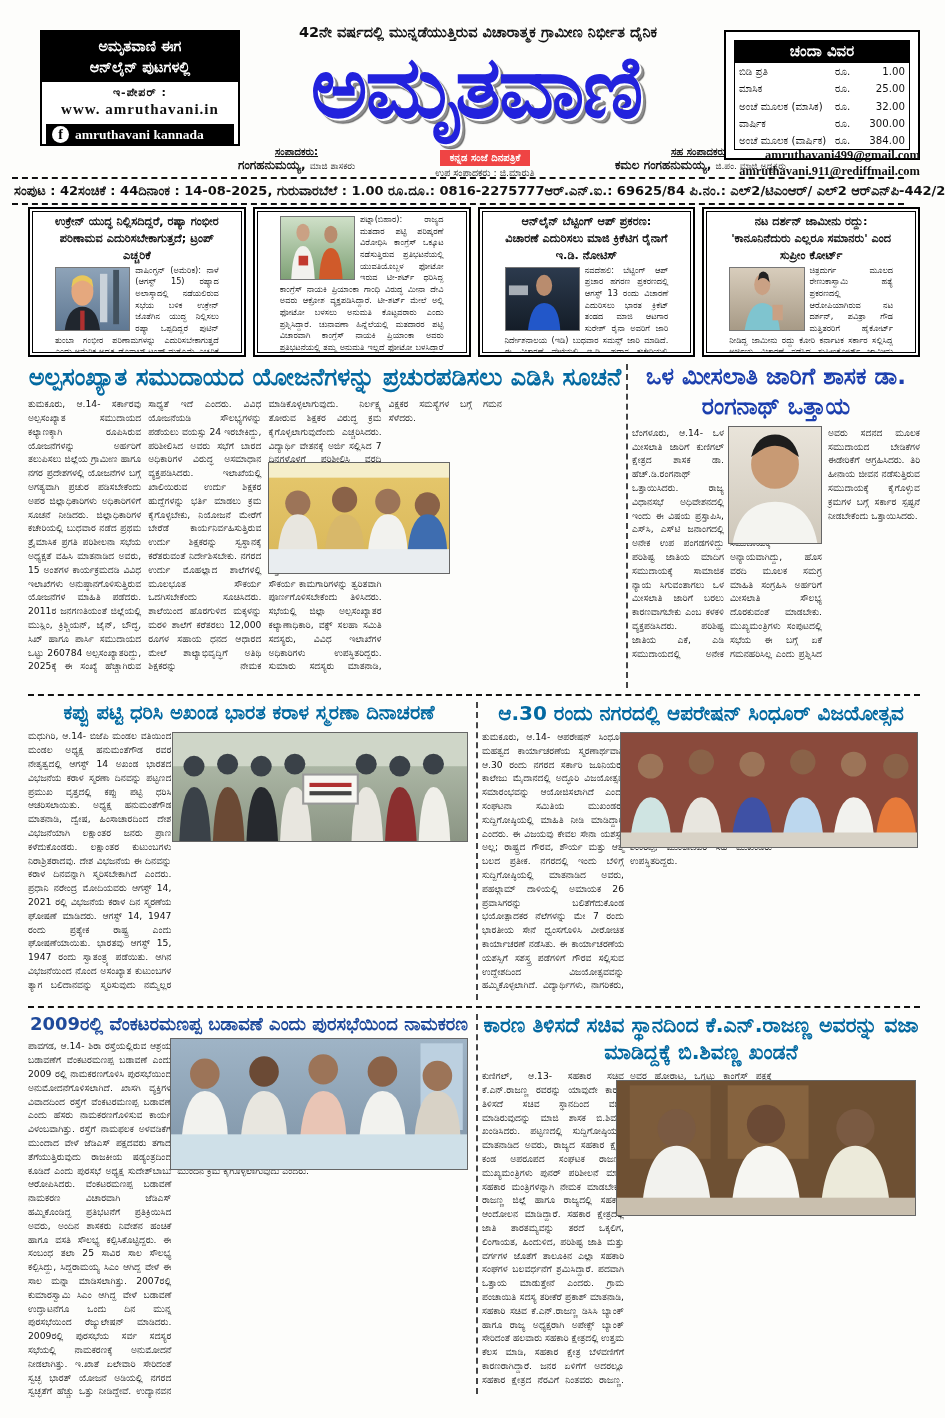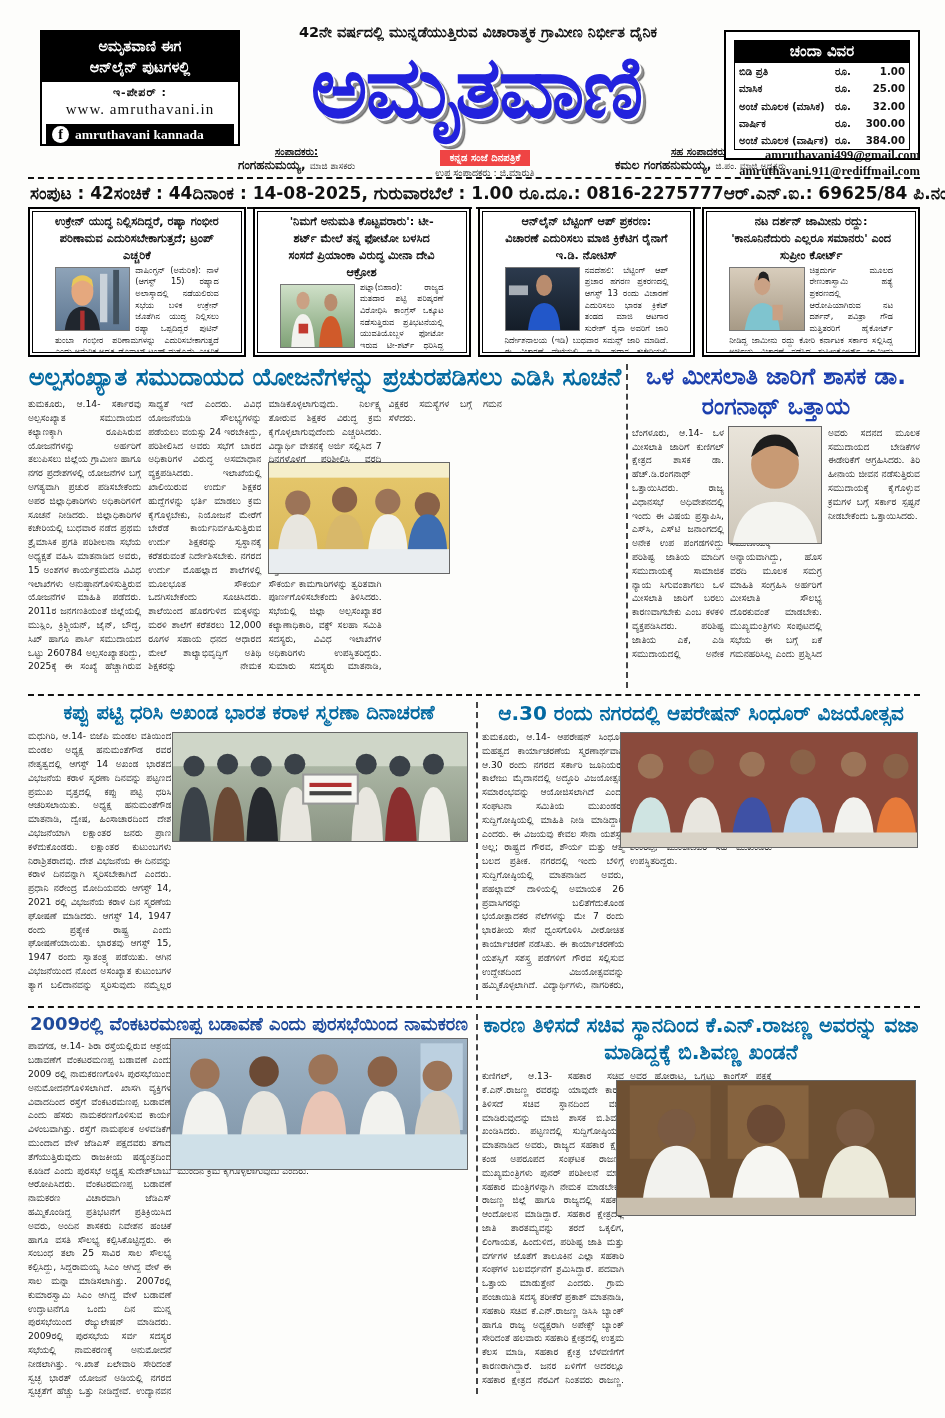--- a/index.html
+++ b/index.html
@@ -6,45 +6,45 @@
   html,body { background:#e8e8e8; }
   body { font-family:"DejaVu Sans", sans-serif; }
   .page { position:relative; width:945px; height:1418px; background:#fdfdfb; margin:0 auto; overflow:hidden; color:#111; }
   .abs { position:absolute; }
 
   
   .online-box { left:40px; top:30px; width:200px; height:116px; border:2px solid #000; background:#fff; }
   .ob-top { background:#000; color:#fff; font-weight:bold; text-align:center; font-size:14.5px; line-height:1.45; padding:4px 2px; }
   .ob-mid { text-align:center; padding:4px 2px 2px; }
   .ob-label { font-size:11px; font-weight:bold; letter-spacing:1px; }
-  .ob-site { font-size:15px; font-weight:normal; font-family:"Liberation Serif", serif; letter-spacing:1px; margin-top:2px; }
+  .ob-site { font-size:15px; font-weight:bold; font-family:"Liberation Serif", serif; letter-spacing:1px; margin-top:2px; }
   .ob-fb { background:#000; color:#fff; display:flex; align-items:center; gap:6px; margin:4px 4px 4px; padding:2px 6px; }
   .fb-circle { width:17px; height:17px; border-radius:50%; background:#fff; color:#000; font-weight:bold; font-family:"Liberation Serif", serif; font-size:14px; display:flex; align-items:center; justify-content:center; flex:0 0 auto; }
   .ob-fb-text { font-weight:bold; font-size:13.5px; font-family:"Liberation Serif", serif; }
 
   .tagline { left:232px; top:24px; width:492px; text-align:center; font-size:14.5px; font-weight:bold; }
   .masthead { left:226px; top:42px; width:500px; text-align:center; font-size:86px; font-weight:bold; line-height:1.05; color:#2222dd; text-shadow:2px 2px 0 #fff, 4px 4px 0 #8d8d8d, 5px 5px 1px #6a6a6a; letter-spacing:-2px; white-space:nowrap; }
   .editors { left:238px; top:146px; width:548px; display:flex; justify-content:space-between; align-items:flex-start;gap:12px; }
   .ed-block { text-align:center; }
   .ed-label { font-size:10px; font-weight:bold; text-decoration:underline; }
   .ed-name { font-size:12px; font-weight:bold; }
   .ed-small { font-size:9px; font-weight:normal; }
   .badge-box { background:#ef4444; color:#fff; font-weight:bold; font-size:10px; padding:2px 10px; display:inline-block; }
   .badge-sub { font-size:9.5px; margin-top:1px; }
 
   .sub-box { right:25px; top:30px; width:196px; border:2px solid #000; background:#fff; padding:8px; }
   .sub-inner { border:1px solid #000; }
   .sub-title { background:#000; color:#fff; text-align:center; font-weight:bold; font-size:15px; padding:1px 0 3px; }
-  .sub-row { display:flex; font-size:10.2px; font-weight:bold; padding:1px 4px; line-height:1.5; }
+  .sub-row { display:flex; font-size:10.2px; font-weight:normal; padding:1px 4px; line-height:1.5; }
   .sub-row .l { flex:1; }
   .sub-row .c { width:26px; }
   .sub-row .v { width:44px; text-align:right; }
   .emails { right:25px; top:148px; width:230px; text-align:right; font-weight:bold; font-size:12.5px; font-family:"Liberation Serif", serif; line-height:1.25; }
 
-  .dateline { left:28px; top:177px; width:892px; border-top:2px dashed #111; border-bottom:2px dashed #111; display:flex; justify-content:space-between; align-items:center; font-size:17px; font-weight:bold; padding:4px 2px; white-space:nowrap; }
+  .dateline { left:12px; top:177px; width:892px; border-top:2px dashed #111; border-bottom:2px dashed #111; display:flex; justify-content:space-between; align-items:center; font-size:13px; font-weight:bold; padding:4px 2px; white-space:nowrap; }
 
   
   .teasers { left:28px; top:207px; width:892px; height:150px; display:flex; gap:7px; }
   .teaser { flex:1; border:2px solid #000; padding:2px; background:#fff; }
   .t-inner { border:1px solid #000; height:100%; padding:2px 22px; overflow:hidden; }
   .t-head { font-size:11.3px; font-weight:bold; text-align:center; line-height:1.5; }
   .t-photo { float:left; width:46%; height:64px; margin:2px 5px 2px 0; border:1px solid #777; }
   .t-body { font-size:8.2px; text-align:justify; line-height:1.42; }
 
   
@@ -191,21 +191,20 @@
           <path d="M12 64 q4 -24 24 -24 q20 0 24 24 z" fill="#20262e"></path>
               <rect x="33" y="44" width="6" height="20" fill="#b03030"></rect>
         </svg>
       </div>
       <div class="t-body">ವಾಷಿಂಗ್ಟನ್ (ಅಮೆರಿಕ): ನಾಳೆ (ಆಗಸ್ಟ್ 15) ರಷ್ಯಾದ ಅಲಾಸ್ಕಾದಲ್ಲಿ ನಡೆಯಲಿರುವ ಸಭೆಯ ಬಳಿಕ ಉಕ್ರೇನ್ ಜೊತೆಗಿನ ಯುದ್ಧ ನಿಲ್ಲಿಸಲು ರಷ್ಯಾ ಒಪ್ಪದಿದ್ದರೆ ಪುಟಿನ್ ತುಂಬಾ ಗಂಭೀರ ಪರಿಣಾಮಗಳನ್ನು ಎದುರಿಸಬೇಕಾಗುತ್ತದೆ ಎಂದು ಅಮೆರಿಕ ಅಧ್ಯಕ್ಷ ಡೊನಾಲ್ಡ್ ಟ್ರಂಪ್ ಮತ್ತೊಮ್ಮೆ ಎಚ್ಚರಿಕೆ ನೀಡಿದ್ದಾರೆ. ರಷ್ಯಾ ಶಾಂತಿ ಒಪ್ಪಂದಕ್ಕೆ ಒಪ್ಪದಿದ್ದರೆ ತೀವ್ರ ಪರಿಣಾಮಗಳು ಉಂಟಾಗುತ್ತವೆ. ಬಳಿಕ ಗಂಭೀರ ಪರಿಣಾಮಗಳನ್ನು ಎದುರಿಸಬೇಕಾಗುತ್ತದೆ ಎಂದು ಇಲ್ಲಿನ ಶ್ವೇತ ಭವನದಲ್ಲಿ ಮಾಧ್ಯಮಗಳೊಂದಿಗೆ ಮಾತನಾಡುತ್ತಾ ಅಧ್ಯಕ್ಷ ಟ್ರಂಪ್ ಈ ಎಚ್ಚರಿಕೆ ರವಾನಿಸಿದ್ದಾರೆ.</div>
     </div>
       </div>
 
     <div class="teaser">
         <div class="t-inner">
-      <div class="t-head">'ನಿಮಗೆ ಅನುಮತಿ ಕೊಟ್ಟವರಾರು': ಟೀ-ಶರ್ಟ್ ಮೇಲೆ ತನ್ನ ಫೋಟೋ ಬಳಸಿದ ಸಂಸದೆ ಪ್ರಿಯಾಂಕಾ ವಿರುದ್ಧ ಮೀನಾ ದೇವಿ ಆಕ್ರೋಶ</div>
       <div class="t-photo" style="background:linear-gradient(#cfe0c8,#7fa176);">
         <svg class="ph-svg" viewBox="0 0 100 64" preserveAspectRatio="none">
           <circle cx="30" cy="16" r="9" fill="#caa184"></circle>
               <path d="M14 64 q2 -34 16 -34 q14 0 16 34 z" fill="#f2f2ee"></path>
           <rect x="24" y="40" width="13" height="10" fill="#c23a2f"></rect>
           <circle cx="68" cy="18" r="9" fill="#b98c6e"></circle>
               <path d="M52 64 q2 -32 16 -32 q14 0 16 32 z" fill="#d05a2a"></path>
         </svg>
       </div>
       <div class="t-body">ಪಟ್ನಾ(ಬಿಹಾರ): ರಾಜ್ಯದ ಮತದಾರ ಪಟ್ಟಿ ಪರಿಷ್ಕರಣೆ ವಿರೋಧಿಸಿ ಕಾಂಗ್ರೆಸ್ ಒಕ್ಕೂಟ ನಡೆಸುತ್ತಿರುವ ಪ್ರತಿಭಟನೆಯಲ್ಲಿ ಯುವತಿಯೊಬ್ಬಳ ಫೋಟೋ ಇರುವ ಟೀ-ಶರ್ಟ್ ಧರಿಸಿದ್ದ ಕಾಂಗ್ರೆಸ್ ನಾಯಕಿ ಪ್ರಿಯಾಂಕಾ ಗಾಂಧಿ ವಿರುದ್ಧ ಮೀನಾ ದೇವಿ ಅವರು ಆಕ್ರೋಶ ವ್ಯಕ್ತಪಡಿಸಿದ್ದಾರೆ. ಟೀ-ಶರ್ಟ್ ಮೇಲೆ ಅಲ್ಲಿ ಫೋಟೋ ಬಳಸಲು ಅನುಮತಿ ಕೊಟ್ಟವರಾರು ಎಂದು ಪ್ರಶ್ನಿಸಿದ್ದಾರೆ. ಚುನಾವಣಾ ಹಿನ್ನೆಲೆಯಲ್ಲಿ ಮತದಾರರ ಪಟ್ಟಿ ವಿಚಾರವಾಗಿ ಕಾಂಗ್ರೆಸ್ ನಾಯಕಿ ಪ್ರಿಯಾಂಕಾ ಅವರು ಪ್ರತಿಭಟನೆಯಲ್ಲಿ ತಮ್ಮ ಅನುಮತಿ ಇಲ್ಲದೆ ಫೋಟೋ ಬಳಸಿದ್ದಾರೆ ಎಂದು ದೂರಿದ್ದಾರೆ.</div>

